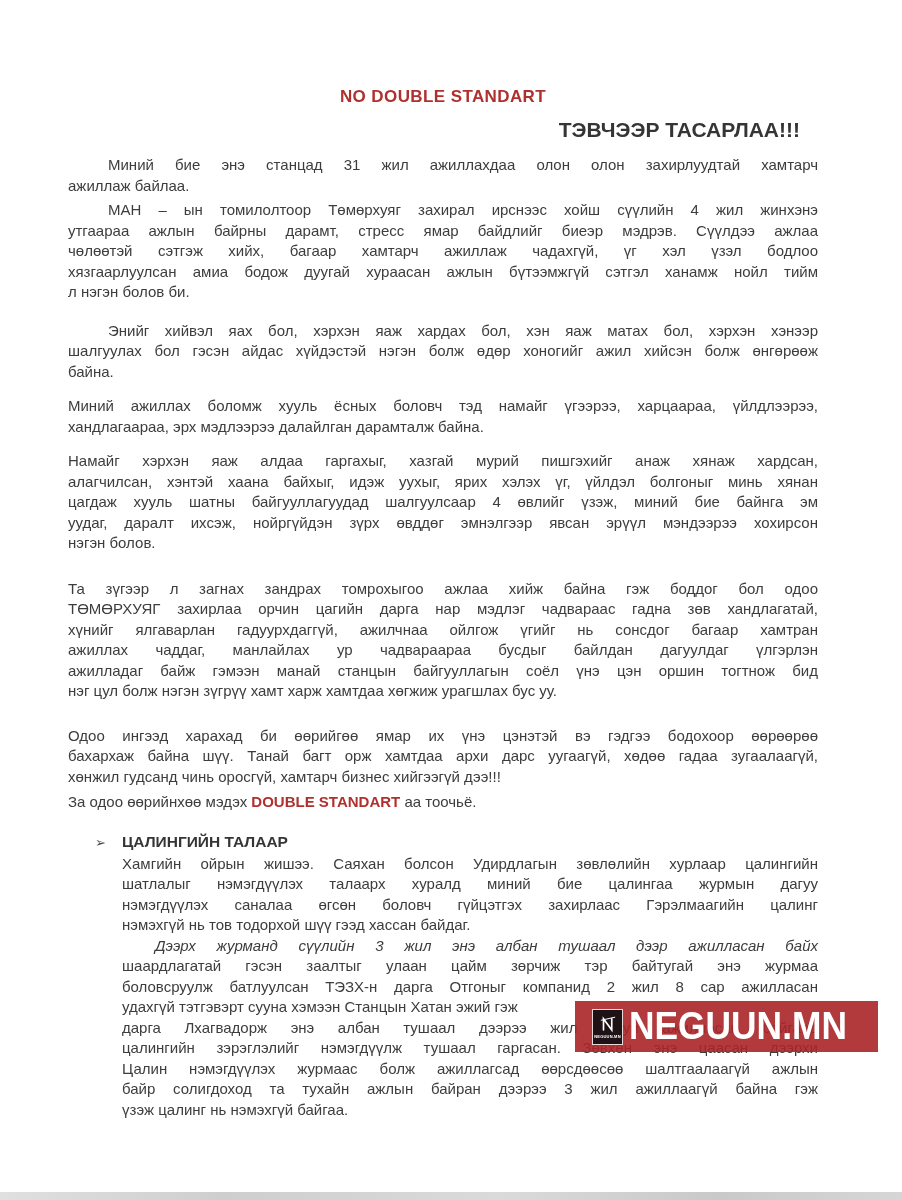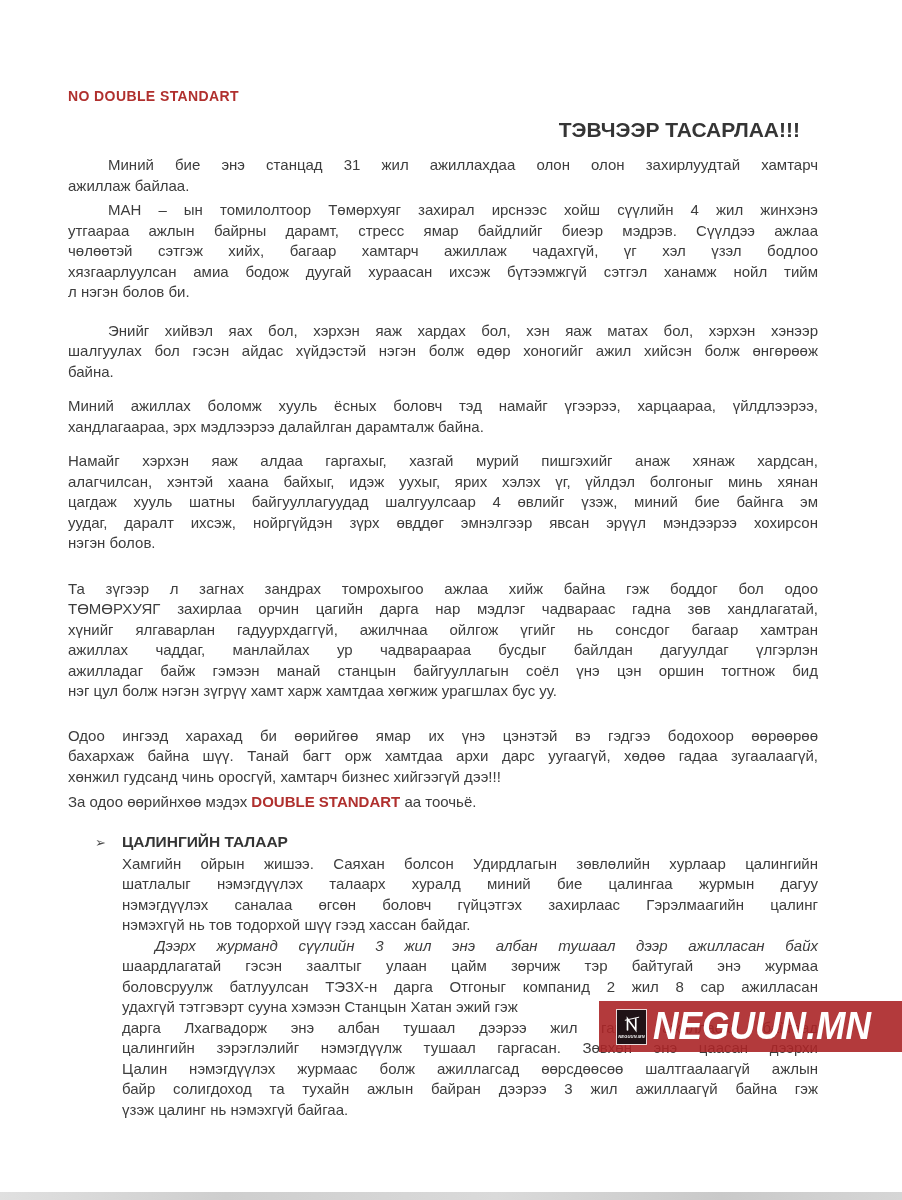--- a/index.html
+++ b/index.html
@@ -13,21 +13,21 @@
   .page{
     position:relative;width:902px;height:1200px;background:#ffffff;
     overflow:hidden;
   }
   .doc{
     padding:86px 84px 0 68px;
     color:var(--text-color);
     filter:blur(0.3px);
   }
   .doc-title{
-    text-align:left;font-weight:bold;font-size:14px;letter-spacing:0.4px;
+    text-align:center;font-weight:bold;font-size:17px;letter-spacing:0.4px;
     color:var(--accent-red);line-height:21px;
   }
   .doc-subtitle{
     text-align:right;font-weight:bold;font-size:21px;line-height:21px;
     margin-top:12px;padding-right:18px;color:#353535;
   }
   .para{margin:0;}
   .line{font-size:15px;line-height:20.5px;white-space:normal;}
   .line.j{text-align:justify;text-align-last:justify;}
   .line.i{text-indent:40px;}
@@ -45,22 +45,22 @@
   .bullet-heading{
     margin-top:18px;padding-left:27px;font-weight:bold;font-size:15.5px;
     line-height:21px;color:#353535;
   }
   .bullet-heading .bullet{display:inline-block;width:27px;font-size:13px;color:#4a4a4a;}
   .sub{margin-left:54px;}
   .sp1{margin-top:1px}
   .sp2{margin-top:0}
   
   .watermark{
-    position:absolute;left:599px;top:1001px;width:303px;height:51px;
-    display:flex;align-items:center;font-style:italic;
+    position:absolute;left:575px;top:1001px;width:303px;height:51px;
+    display:flex;align-items:center;
   }
   .watermark::before{
     content:"";position:absolute;inset:0;background:var(--watermark-band);opacity:0.9;
   }
   .wm-logo{
     position:relative;margin-left:17px;width:31px;height:36px;
     background:var(--logo-box);border:1px solid #ead9d9;
     display:flex;flex-direction:column;align-items:center;justify-content:center;
     box-sizing:border-box;flex:0 0 auto;
   }
@@ -87,21 +87,21 @@
     <div class="doc-subtitle">ТЭВЧЭЭР ТАСАРЛАА!!!</div>
     <div class="doc-body">
         <div class="para p1">
           <div class="line j i"><span>Миний бие энэ станцад 31 жил ажиллахдаа олон олон захирлуудтай хамтарч</span></div>
           <div class="line"><span>ажиллаж байлаа.</span></div>
         </div>
         <div class="para p2">
           <div class="line j i"><span>МАН – ын томилолтоор Төмөрхуяг захирал ирснээс хойш сүүлийн 4 жил жинхэнэ</span></div>
           <div class="line j"><span>утгаараа ажлын байрны дарамт, стресс ямар байдлийг биеэр мэдрэв. Сүүлдээ ажлаа</span></div>
           <div class="line j"><span>чөлөөтэй сэтгэж хийх, багаар хамтарч ажиллаж чадахгүй, үг хэл үзэл бодлоо</span></div>
-          <div class="line j"><span>хязгаарлуулсан амиа бодож дуугай хураасан ихсэж бүтээмжгүй сэтгэл ханамж нойл тийм</span></div>
+          <div class="line j"><span>хязгаарлуулсан амиа бодож дуугай хураасан ажлын бүтээмжгүй сэтгэл ханамж нойл тийм</span></div>
           <div class="line"><span>л нэгэн болов би.</span></div>
         </div>
         <div class="para p3">
           <div class="line j i"><span>Энийг хийвэл яах бол, хэрхэн яаж хардах бол, хэн яаж матах бол, хэрхэн хэнээр</span></div>
           <div class="line j"><span>шалгуулах бол гэсэн айдас хүйдэстэй нэгэн болж өдөр хоногийг ажил хийсэн болж өнгөрөөж</span></div>
           <div class="line"><span>байна.</span></div>
         </div>
         <div class="para p4">
           <div class="line j"><span>Миний ажиллах боломж хууль ёсных боловч тэд намайг үгээрээ, харцаараа, үйлдлээрээ,</span></div>
           <div class="line"><span>хандлагаараа, эрх мэдлээрээ далайлган дарамталж байна.</span></div>

